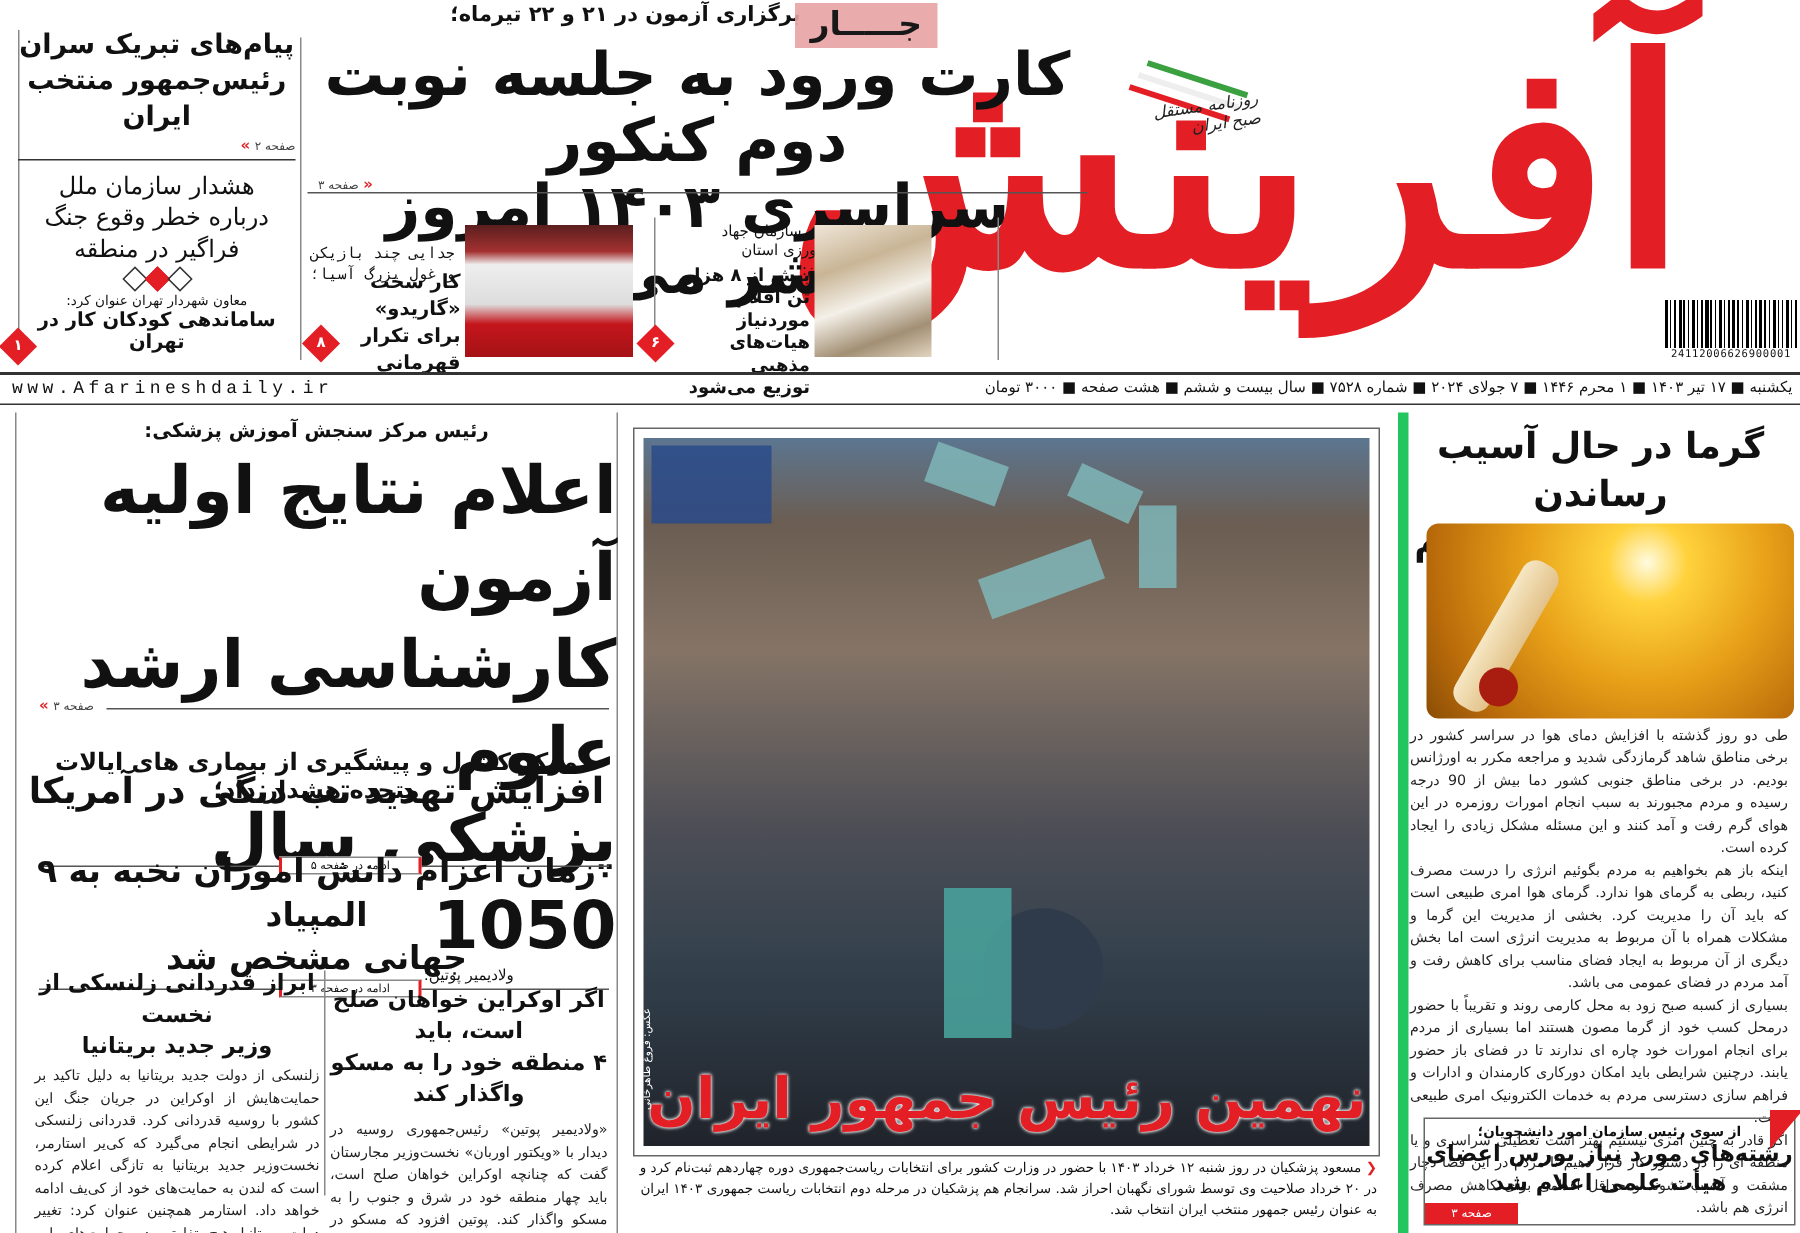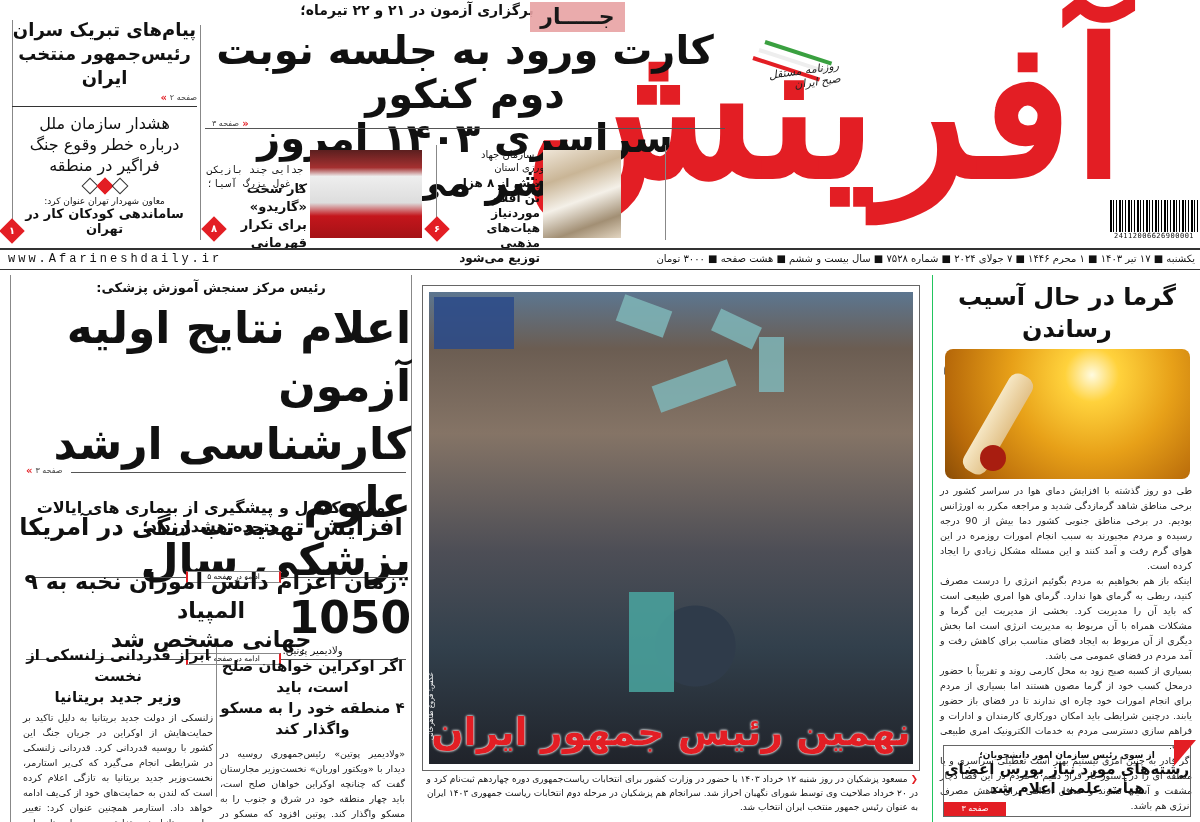--- a/index.html
+++ b/index.html
@@ -40,21 +40,21 @@
   .thumb { position:absolute; background: #bbb; }
   #thumb-food2 { left: 543px; top: 150px; width: 78px; height: 88px; background: linear-gradient(160deg,#efe6d8 0%,#c9b596 30%,#f4f0e8 55%,#a28f74 80%,#e2d5c1 100%); }
   #thumb-sport { left: 310px; top: 150px; width: 112px; height: 88px; background: linear-gradient(180deg,#5b1f1f 0%,#a43030 20%,#eeeeee 30%,#dddddd 60%,#c4161c 75%,#a51216 100%); }
 
   
   #datebar { left: 0; top: 248px; width: 1200px; height: 22px; border-top: 2px solid #333; border-bottom: 1px solid #333; }
   #date-text { position:absolute; right: 5px; top: 3px; font-size: 10px; }
   #site-url { position:absolute; left: 8px; top: 2px; font-family: Liberation Mono, monospace; font-size: 12px; letter-spacing: 3px; direction: ltr; }
 
   
-  #right-col { left: 932px; top: 275px; width: 268px; height: 547px; border-left: 1px solid #22c55e; }
+  #right-col { left: 932px; top: 275px; width: 268px; height: 547px; border-left: 7px solid #22c55e; }
   #heat-title { position:absolute; right: 4px; top: 6px; width: 258px; font-size: 24px; font-weight: bold; line-height: 32px; text-align:center; }
   #heat-img { position:absolute; left: 12px; top: 74px; width: 245px; height: 130px; border-radius: 8px; background: radial-gradient(circle at 60% 20%, #fffbe0 0%, #ffd23c 15%, #e7a018 45%, #b86a0a 80%, #8a4d06 100%); overflow:hidden; }
   #thermo { position:absolute; left: 40px; top: 20px; width: 26px; height: 110px; background: linear-gradient(90deg,#f6e7c4,#e2c188); transform: rotate(30deg); border-radius: 10px; }
   #thermo-bulb { position:absolute; left: 35px; top: 96px; width: 26px; height: 26px; border-radius: 50%; background: #a81d10; }
   .body-text { font-size: 9.5px; line-height: 15px; text-align: justify; color: #222; }
   #heat-body { position:absolute; right: 8px; top: 208px; width: 252px; }
   #student-box { position:absolute; left: 10px; top: 470px; width: 248px; height: 72px; border: 1px solid #666; }
   #student-box .kicker { font-size: 9px; font-weight: bold; text-align:center; margin-top: 4px; }
   #student-box .head { font-size: 15px; font-weight: bold; line-height: 19px; text-align:center; }
   #student-tag { position:absolute; left: 0; bottom: 0; width: 62px; height: 14px; background: #e31e24; color: #fff; font-size: 8px; text-align:center; line-height: 14px; }

